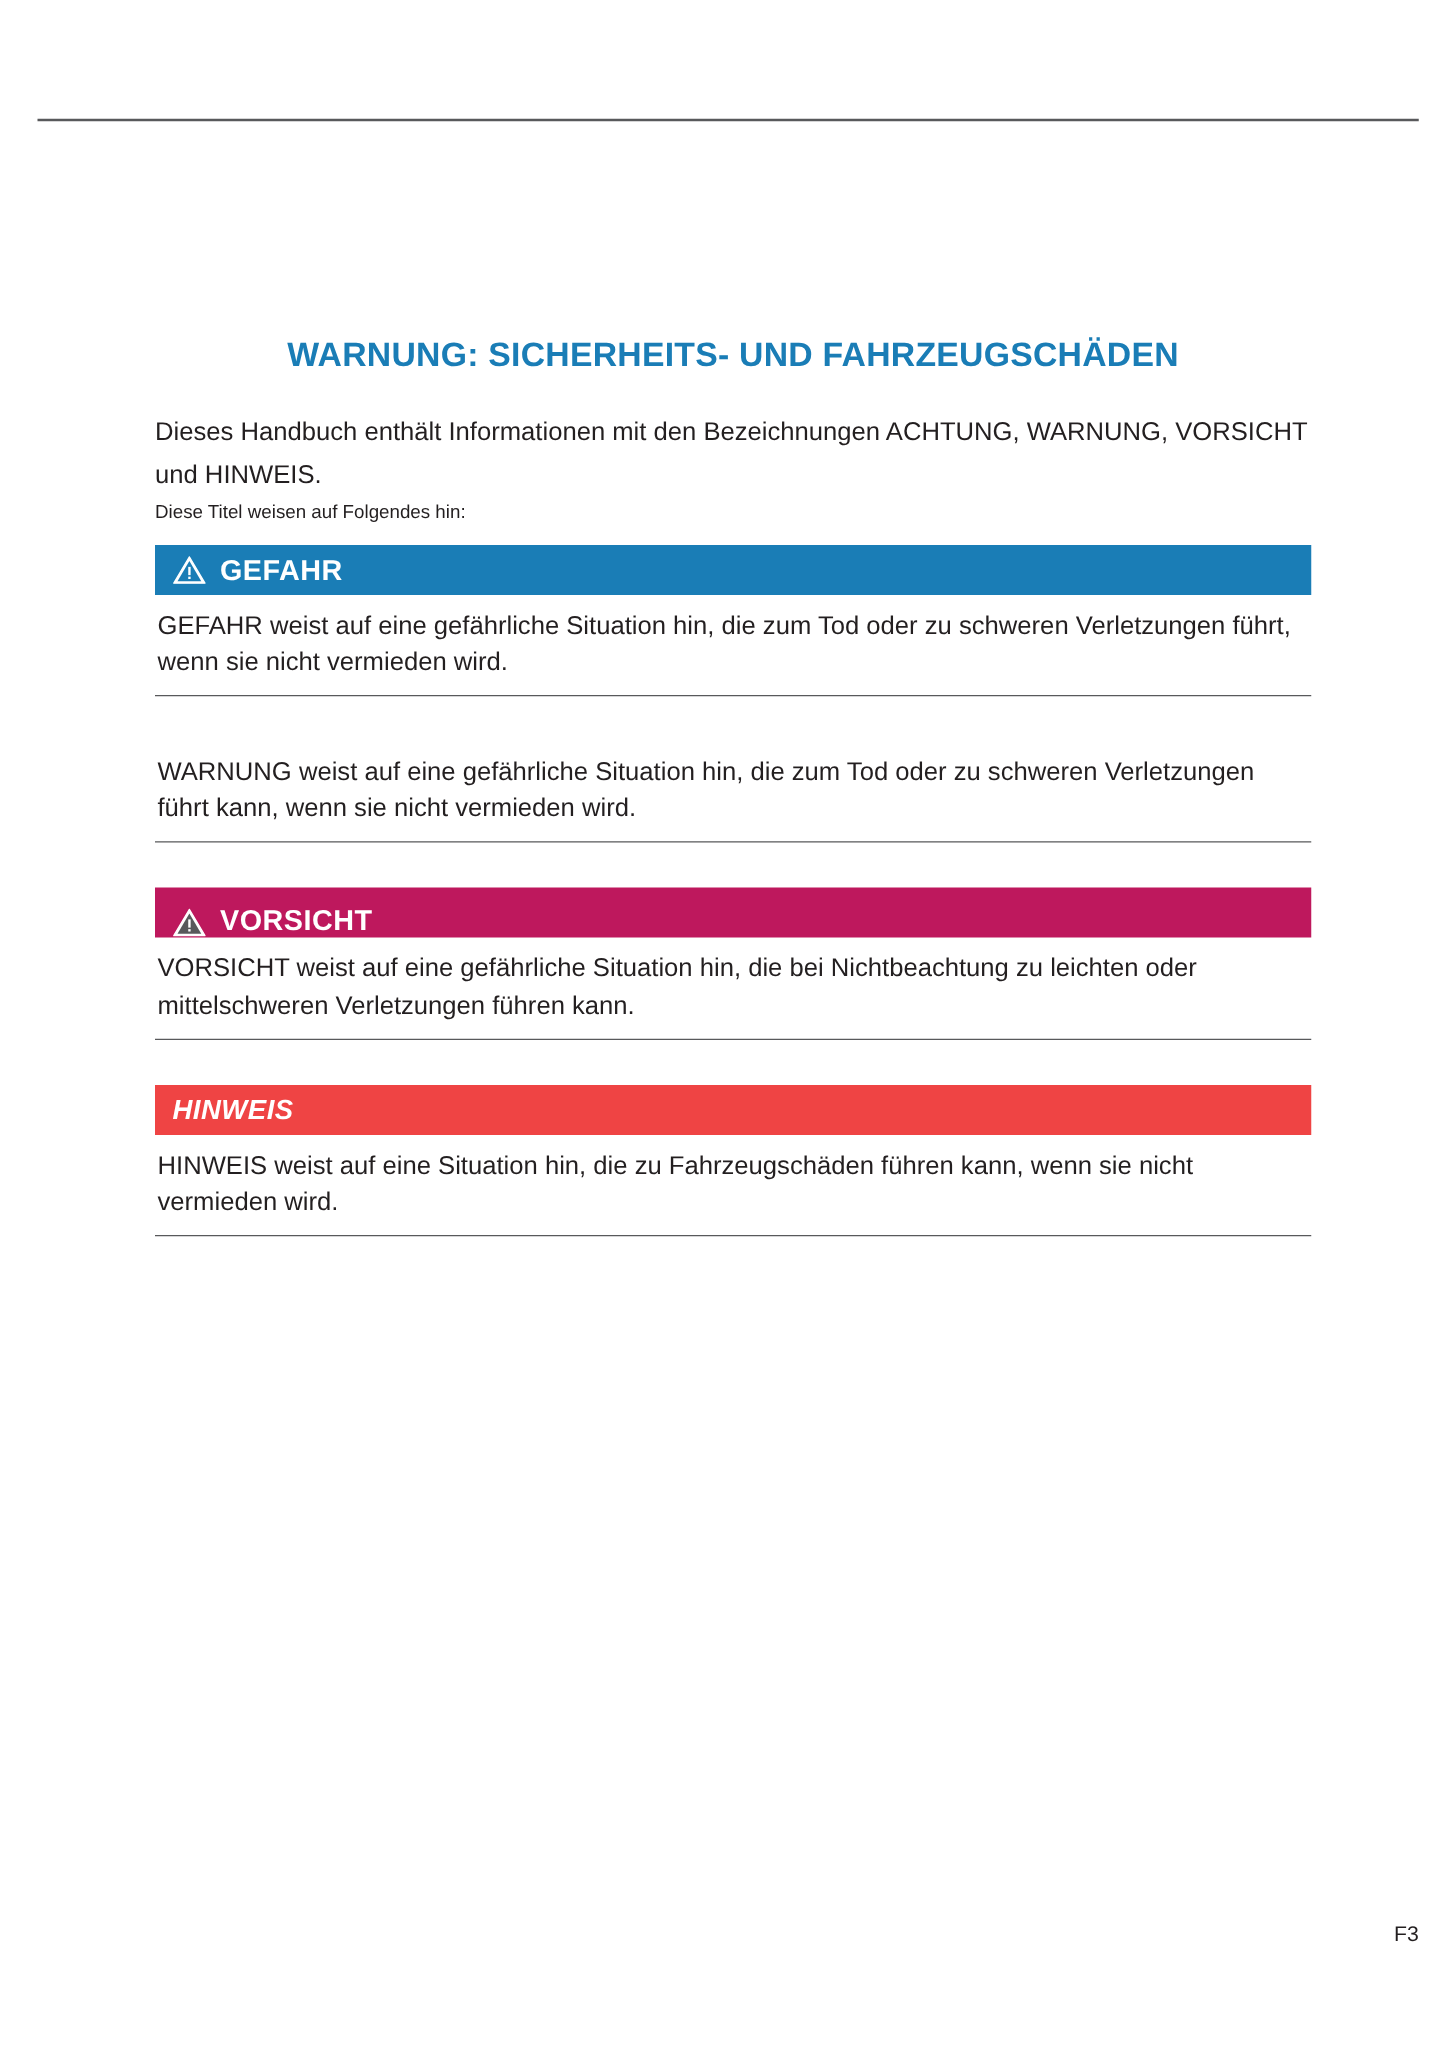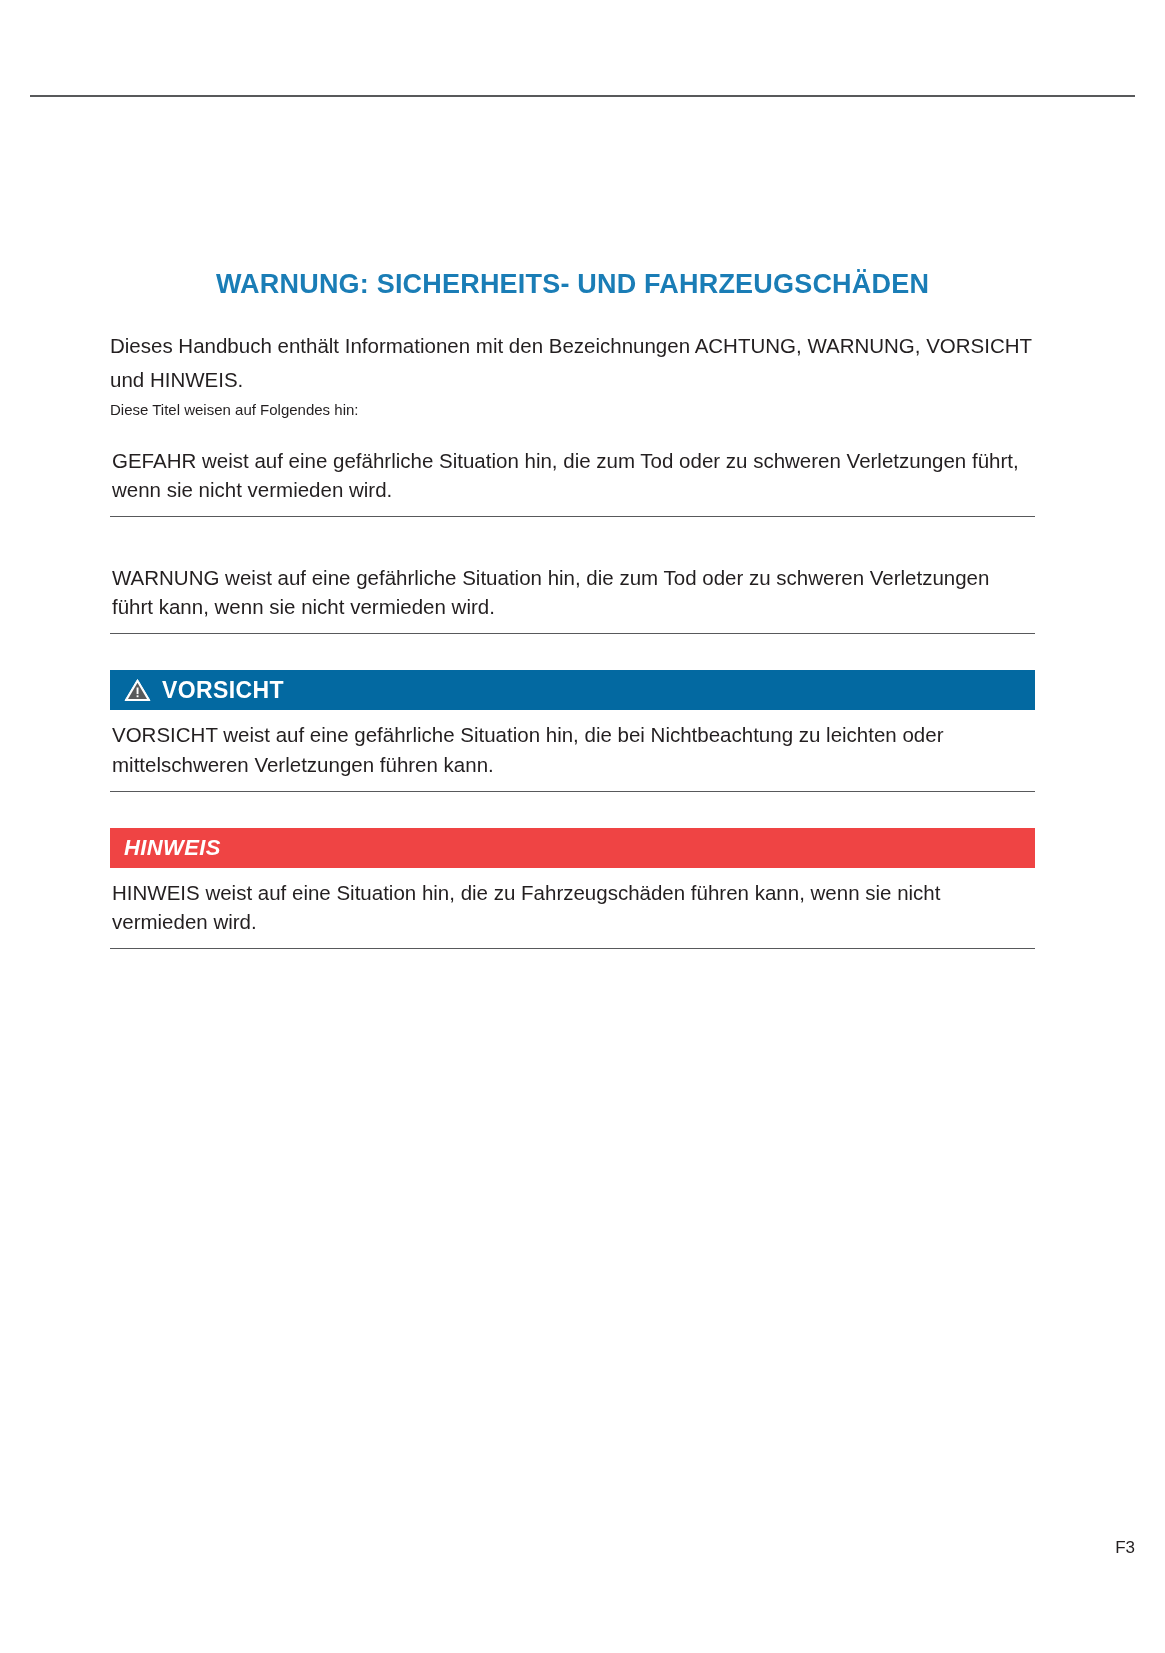--- a/index.html
+++ b/index.html
@@ -25,21 +25,21 @@
   .top-rule {
     position: absolute;
     left: 30px;
     top: 95px;
     width: 1105px;
     height: 2px;
     background: #58595b;
   }
   .content {
     position: absolute;
-    left: 110px;
+    left: 124px;
     top: 265px;
     width: 925px;
   }
   .doc-title {
     color: #1a7db6;
     font-size: 27px;
     font-weight: bold;
     text-align: center;
     line-height: 1.42;
     letter-spacing: 0.2px;
@@ -61,21 +61,21 @@
     margin-bottom: 36px;
   }
   .notice-bar {
     height: 40px;
     display: flex;
     align-items: center;
     padding-left: 14px;
     box-sizing: border-box;
   }
   .notice-bar.blue { background: #1a7db6; }
-  .notice-bar.gray { background: #0369a1; }
+  .notice-bar.gray { background: #be185d; align-items: flex-end; }
   .notice-bar.dark { background: #ef4444; }
   .notice-label {
     color: #ffffff;
     font-size: 23px;
     font-weight: bold;
     letter-spacing: 0.4px;
     margin-left: 11px;
   }
   .notice-label.italic {
     font-style: italic;
@@ -112,20 +112,31 @@
   <div class="top-rule"></div>
 
   <div class="content">
 
     <h1 class="doc-title">WARNUNG: SICHERHEITS- UND FAHRZEUGSCHÄDEN</h1>
 
     <p class="intro">Dieses Handbuch enthält Informationen mit den Bezeichnungen ACHTUNG, WARNUNG, VORSICHT und HINWEIS.</p>
     <p class="intro-2">Diese Titel weisen auf Folgendes hin:</p>
 
     <div class="notice-block">
+      <div class="notice-bar blue">
+        <span class="warn-tri">
+          <svg width="27" height="24" viewBox="0 0 27 24">
+            <polygon points="13.5,1.5 26,22.5 1,22.5" fill="#ffffff" stroke="#ffffff" stroke-width="1" stroke-linejoin="round"></polygon>
+            <polygon points="13.5,4.8 23,21 4,21" fill="#1a7db6"></polygon>
+            <rect x="12.6" y="9.5" width="1.9" height="6.6" fill="#ffffff"></rect>
+            <rect x="12.6" y="17.3" width="1.9" height="1.9" fill="#ffffff"></rect>
+          </svg>
+        </span>
+        <span class="notice-label">GEFAHR</span>
+      </div>
       <div class="notice-body">GEFAHR weist auf eine gefährliche Situation hin, die zum Tod oder zu schweren Verletzungen führt, wenn sie nicht vermieden wird.</div>
     </div>
 
     <div class="notice-block">
       <div class="notice-body">WARNUNG weist auf eine gefährliche Situation hin, die zum Tod oder zu schweren Verletzungen führt kann, wenn sie nicht vermieden wird.</div>
     </div>
 
     <div class="notice-block">
       <div class="notice-bar gray">
         <span class="warn-tri">

